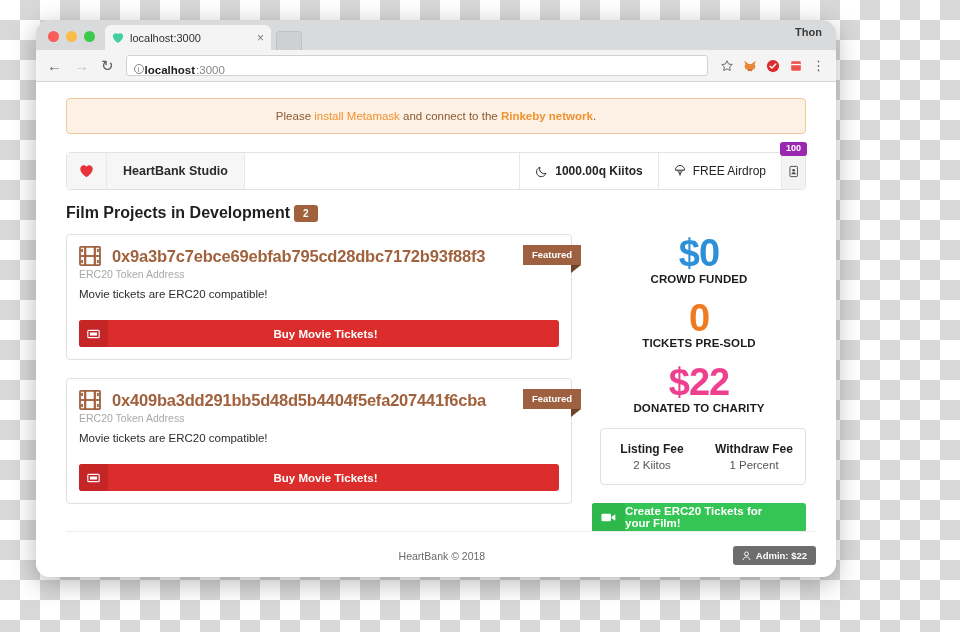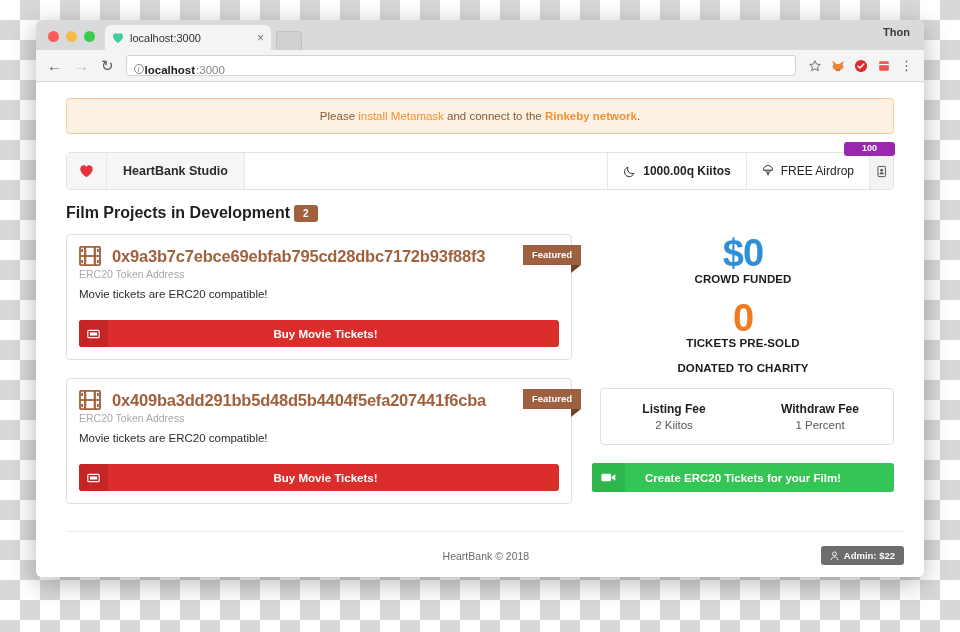--- a/index.html
+++ b/index.html
@@ -16,24 +16,24 @@
     background-size: 40px 40px;
     background-position: 0 0, 20px 20px;
     position: relative;
   }
 
   
   .browser-window {
     position: absolute;
     left: 36px;
     top: 20px;
-    width: 888px;
+    width: 800px;
     height: 557px;
     background: #fff;
-    border-radius: 6px;
+    border-radius: 14px;
     box-shadow: 0 6px 26px rgba(0,0,0,0.28);
     overflow: hidden;
     display: flex;
     flex-direction: column;
   }
 
   
   .tab-strip {
     height: 30px;
     background: #d9dadc;
@@ -225,21 +225,21 @@
     cursor: pointer;
   }
   .badge-100 {
     position: absolute;
     top: -11px;
     right: -2px;
     background: #9b27b0;
     color: #fff;
     font-size: 9px;
     font-weight: bold;
-    padding: 2px 18px;
+    padding: 2px 6px;
     border-radius: 3px;
     line-height: 1.1;
   }
 
   
   .section-head {
     display: flex;
     align-items: center;
     gap: 4px;
     margin-bottom: 12px;
@@ -613,20 +613,21 @@
           <div class="stat-value blue">$0</div>
           <div class="stat-label">CROWD FUNDED</div>
         </div>
 
         <div class="stat">
           <div class="stat-value orange">0</div>
           <div class="stat-label">TICKETS PRE-SOLD</div>
         </div>
 
         <div class="stat">
+          <div class="stat-value pink">$22</div>
           <div class="stat-label">DONATED TO CHARITY</div>
         </div>
 
         <div class="fee-box">
           <div class="fee-cell">
             <div class="fee-title">Listing Fee</div>
             <div class="fee-value">2 Kiitos</div>
           </div>
           <div class="fee-cell">
             <div class="fee-title">Withdraw Fee</div>

